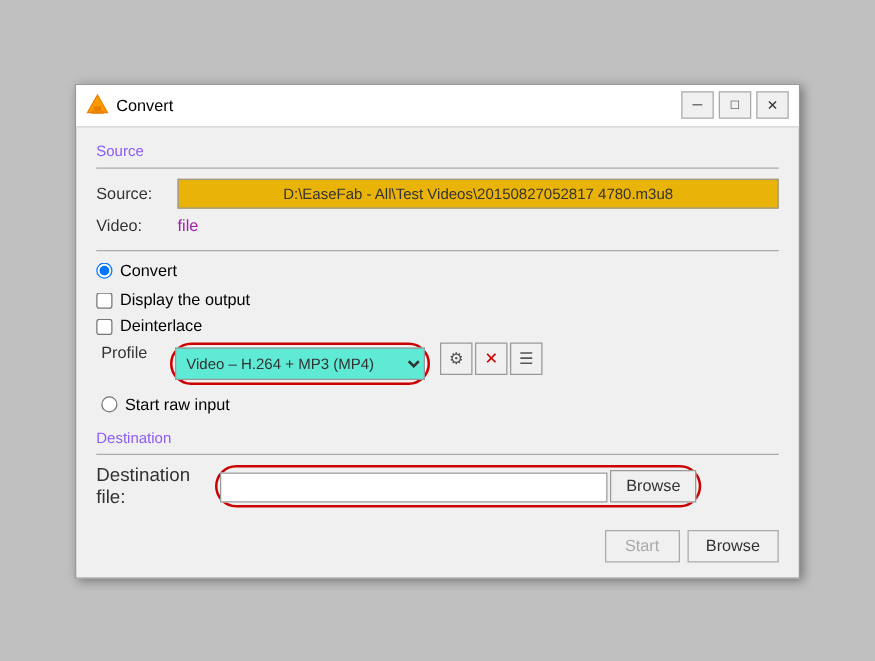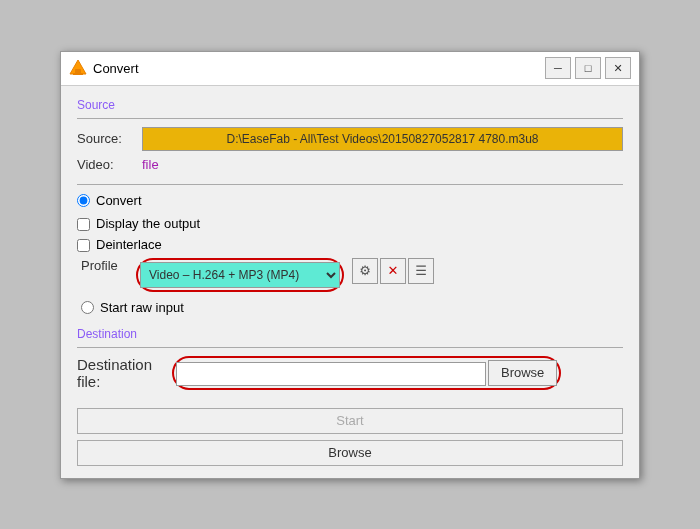--- a/index.html
+++ b/index.html
@@ -250,21 +250,20 @@
       color: #333;
       margin-left: 2px;
       white-space: nowrap;
     }
 
     .bottom-buttons {
       display: flex;
       justify-content: flex-end;
       gap: 6px;
       padding-top: 4px;
-      flex-direction: column;
     }
 
     .action-btn {
       height: 26px;
       padding: 2px 14px;
       border: 1px solid #aaa;
       background: #f0f0f0;
       cursor: pointer;
       font-size: 13px;
       color: #333;

